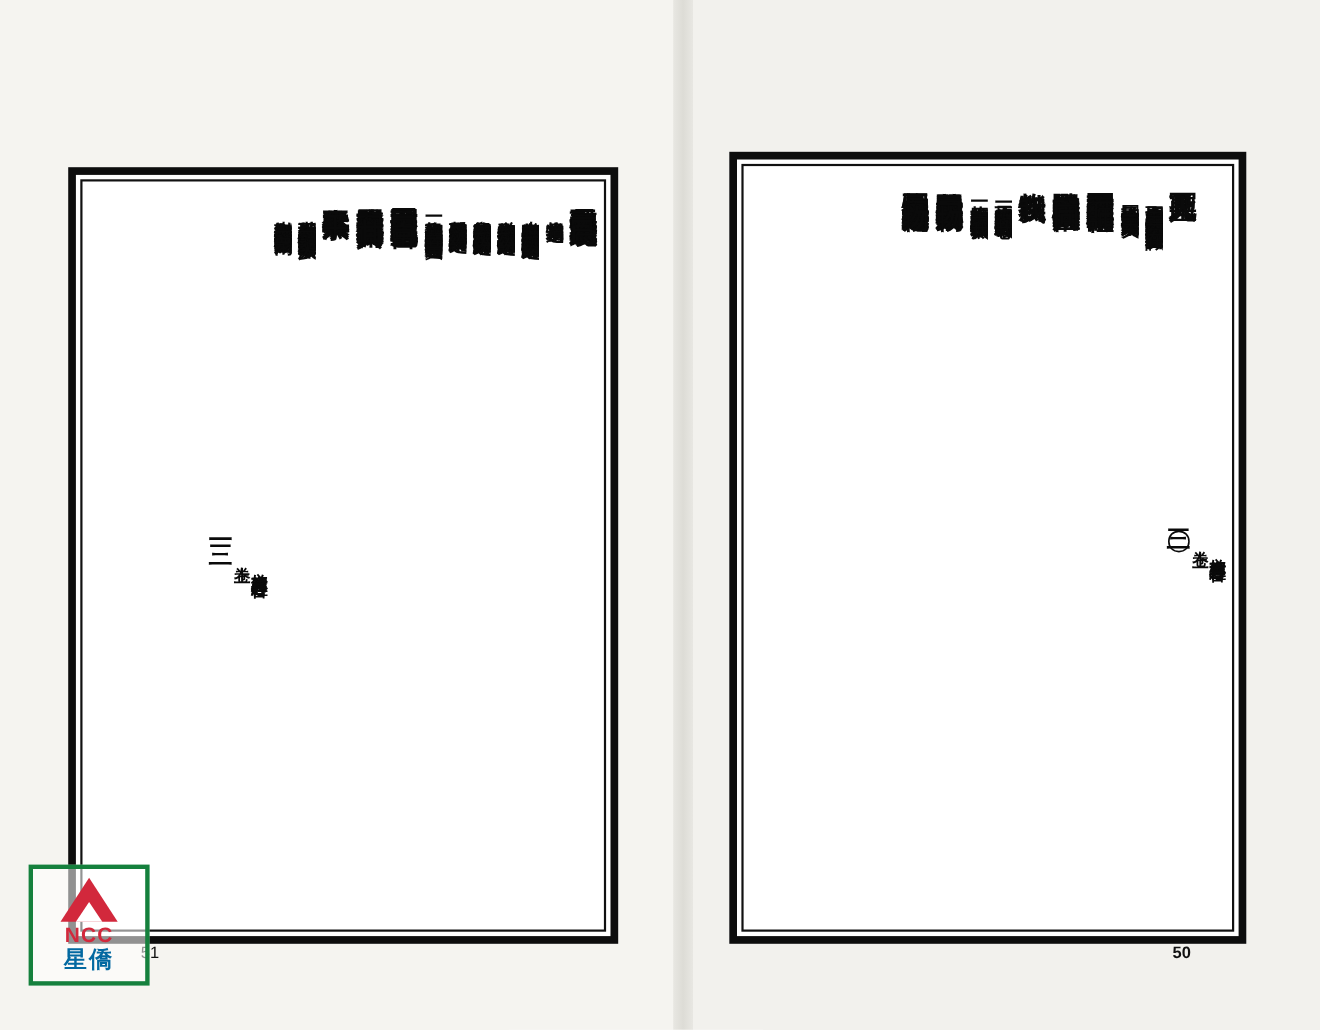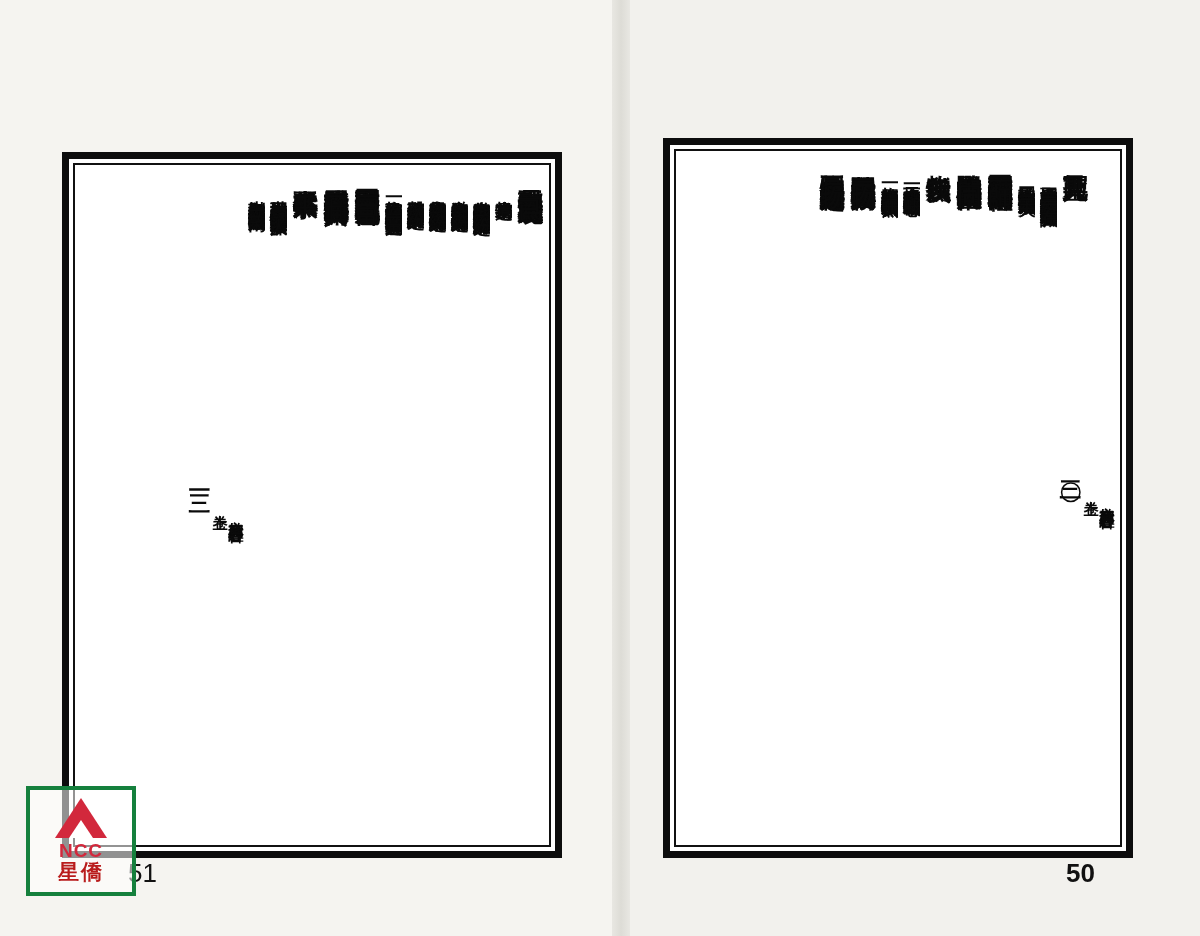--- a/index.html
+++ b/index.html
@@ -107,21 +107,21 @@
     white-space: nowrap;
   }
   .spine .t1 { margin-top: 28px; }
   .spine .t2 { margin-top: 10px; }
   .spine .pg { font-size: 22px; margin-bottom: 40px; }
 
   
   .folio {
     position: absolute;
     font-family: "Liberation Sans", sans-serif;
-    font-size: 26px;
+    font-size: 15px;
     color: #111;
   }
   #folio-left  { left: 128px;  top: 858px; }
   #folio-right { left: 1066px; top: 858px; font-weight: bold; }
 
   
   .stamp {
     position: absolute;
     left: 26px;
     top: 786px;
@@ -162,21 +162,21 @@
     font-family: "Liberation Sans", sans-serif;
     font-weight: 700;
     font-size: 19px;
     letter-spacing: 1px;
   }
   .stamp .cn {
     position: absolute;
     left: 0; right: 0;
     bottom: 6px;
     text-align: center;
-    color: #b91c1c;
+    color: #0369a1;
     font-family: "DejaVu Serif", serif;
     font-weight: 700;
     font-size: 21px;
     letter-spacing: 2px;
   }
 </style>
 </head>
 <body>
 
 <div class="page">

